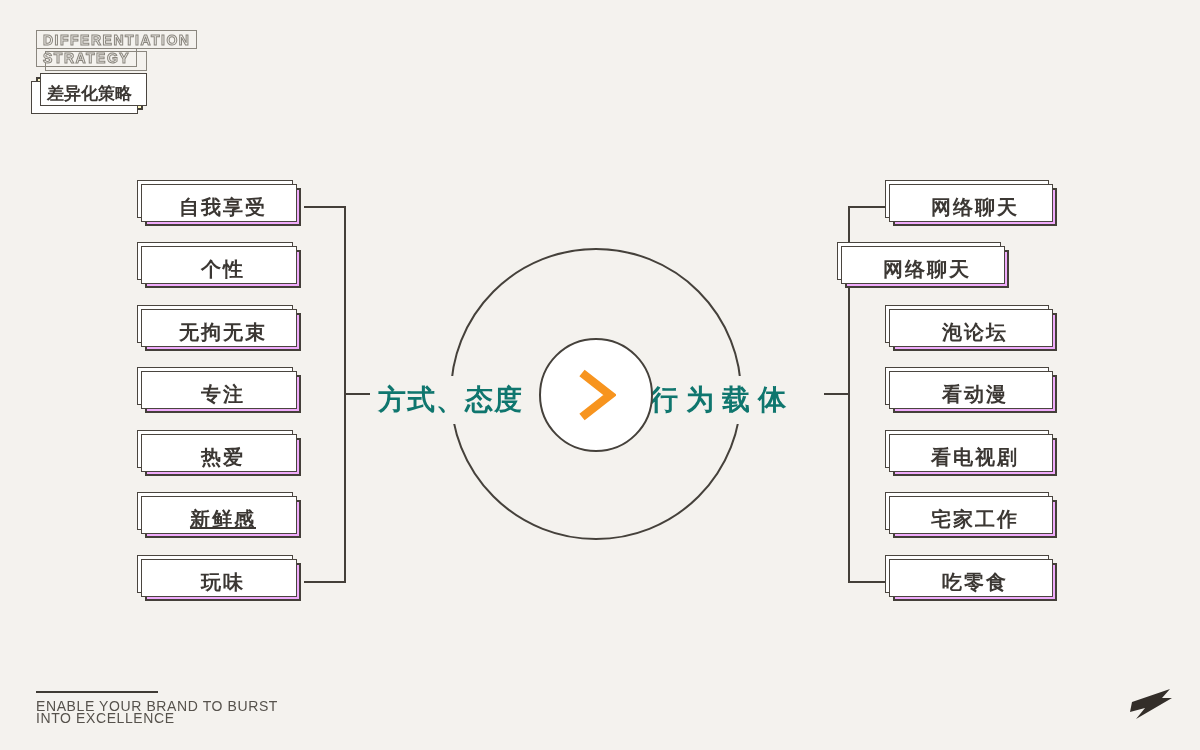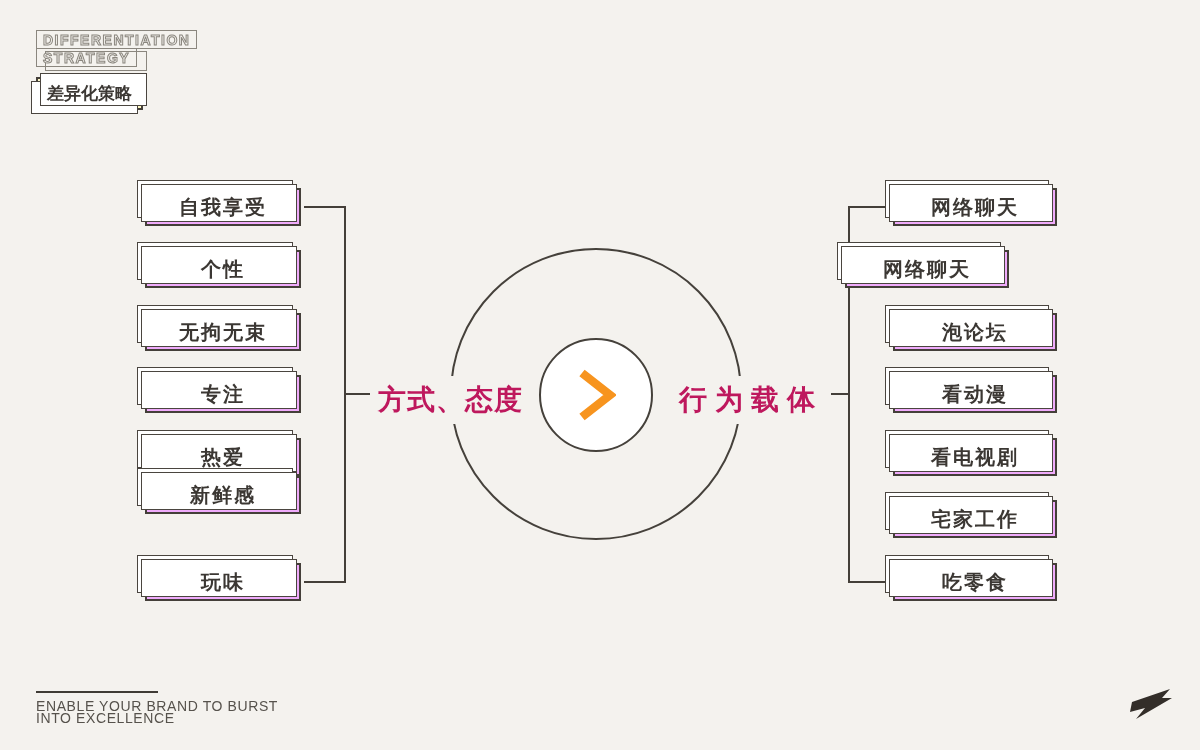--- a/index.html
+++ b/index.html
@@ -71,25 +71,25 @@
 
   
   .outer-circle{
     position:absolute;left:450px;top:248px;width:292px;height:292px;
     border:2px solid #45413b;border-radius:50%;box-sizing:border-box;
     z-index:1;
   }
   .center-label{
     position:absolute;top:376px;z-index:2;
     background:#f4f2ee;
-    font-size:28px;font-weight:bold;color:#be185d;
+    font-size:28px;font-weight:bold;color:#0f766e;
     padding:5px 8px;white-space:nowrap;
   }
   .label-left{left:370px;letter-spacing:1px;}
-  .label-right{left:671px;letter-spacing:8px;text-align:center;}
+  .label-right{left:642px;letter-spacing:8px;text-align:center;}
   .inner-circle{
     position:absolute;left:539px;top:338px;width:114px;height:114px;
     background:#fff;border:2px solid #45413b;border-radius:50%;
     box-sizing:border-box;z-index:3;
     display:flex;align-items:center;justify-content:center;
   }
 
   
   .lines{position:absolute;left:0;top:0;z-index:1;}
 
@@ -117,21 +117,21 @@
     <path d="M345,394 L372,394" fill="none" stroke="#443f39" stroke-width="2"></path>
     <path d="M896,207 L849,207 L849,582 L896,582" fill="none" stroke="#443f39" stroke-width="2"></path>
     <path d="M824,394 L849,394" fill="none" stroke="#443f39" stroke-width="2"></path>
   </svg>
 
   <div class="card" style="left:145px;top:188px;">自我享受</div>
   <div class="card" style="left:145px;top:250px;">个性</div>
   <div class="card" style="left:145px;top:375px;">专注</div>
   <div class="card" style="left:145px;top:313px;">无拘无束</div>
   <div class="card" style="left:145px;top:438px;">热爱</div>
-  <div class="card" style="left:145px;top:476px;">新鲜感</div>
+  <div class="card" style="left:145px;top:500px;text-decoration:underline;">新鲜感</div>
   <div class="card" style="left:145px;top:563px;">玩味</div>
 
   <div class="card right" style="left:893px;top:188px;">网络聊天</div>
   <div class="card right" style="left:845px;top:250px;">网络聊天</div>
   <div class="card right" style="left:893px;top:313px;">泡论坛</div>
   <div class="card right" style="left:893px;top:375px;">看动漫</div>
   <div class="card right" style="left:893px;top:438px;">看电视剧</div>
   <div class="card right" style="left:893px;top:500px;">宅家工作</div>
   <div class="card right" style="left:893px;top:563px;">吃零食</div>
 

